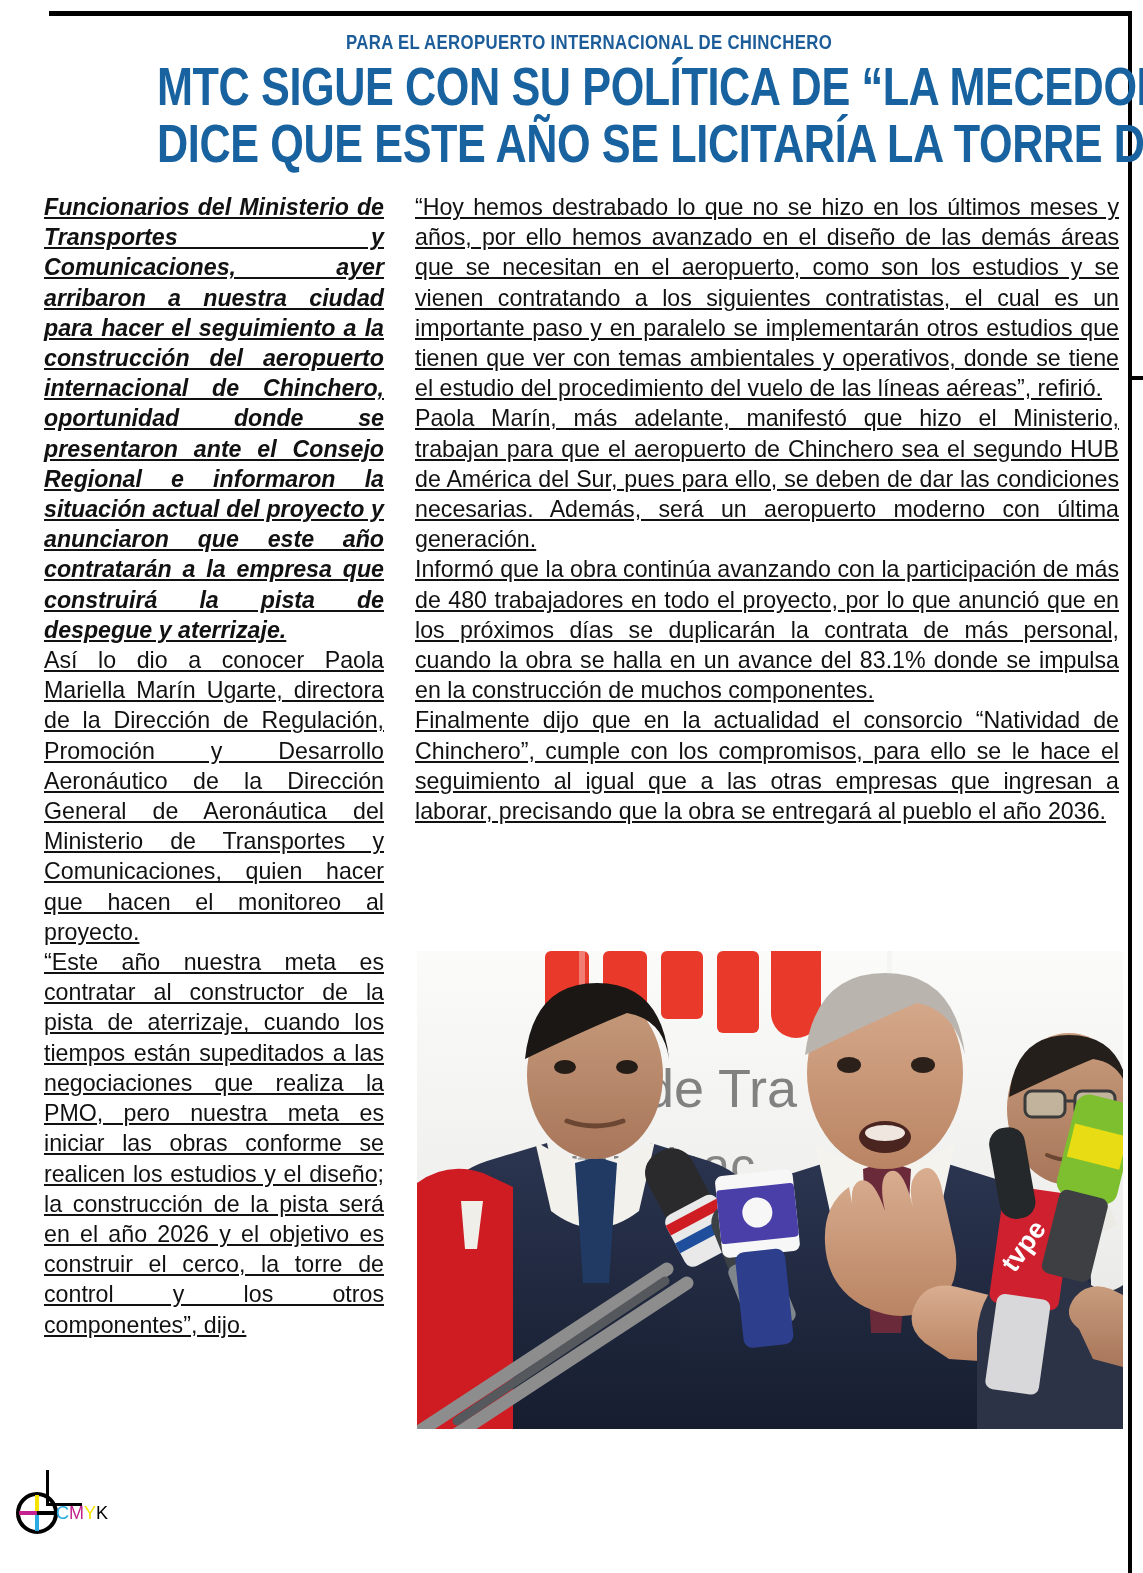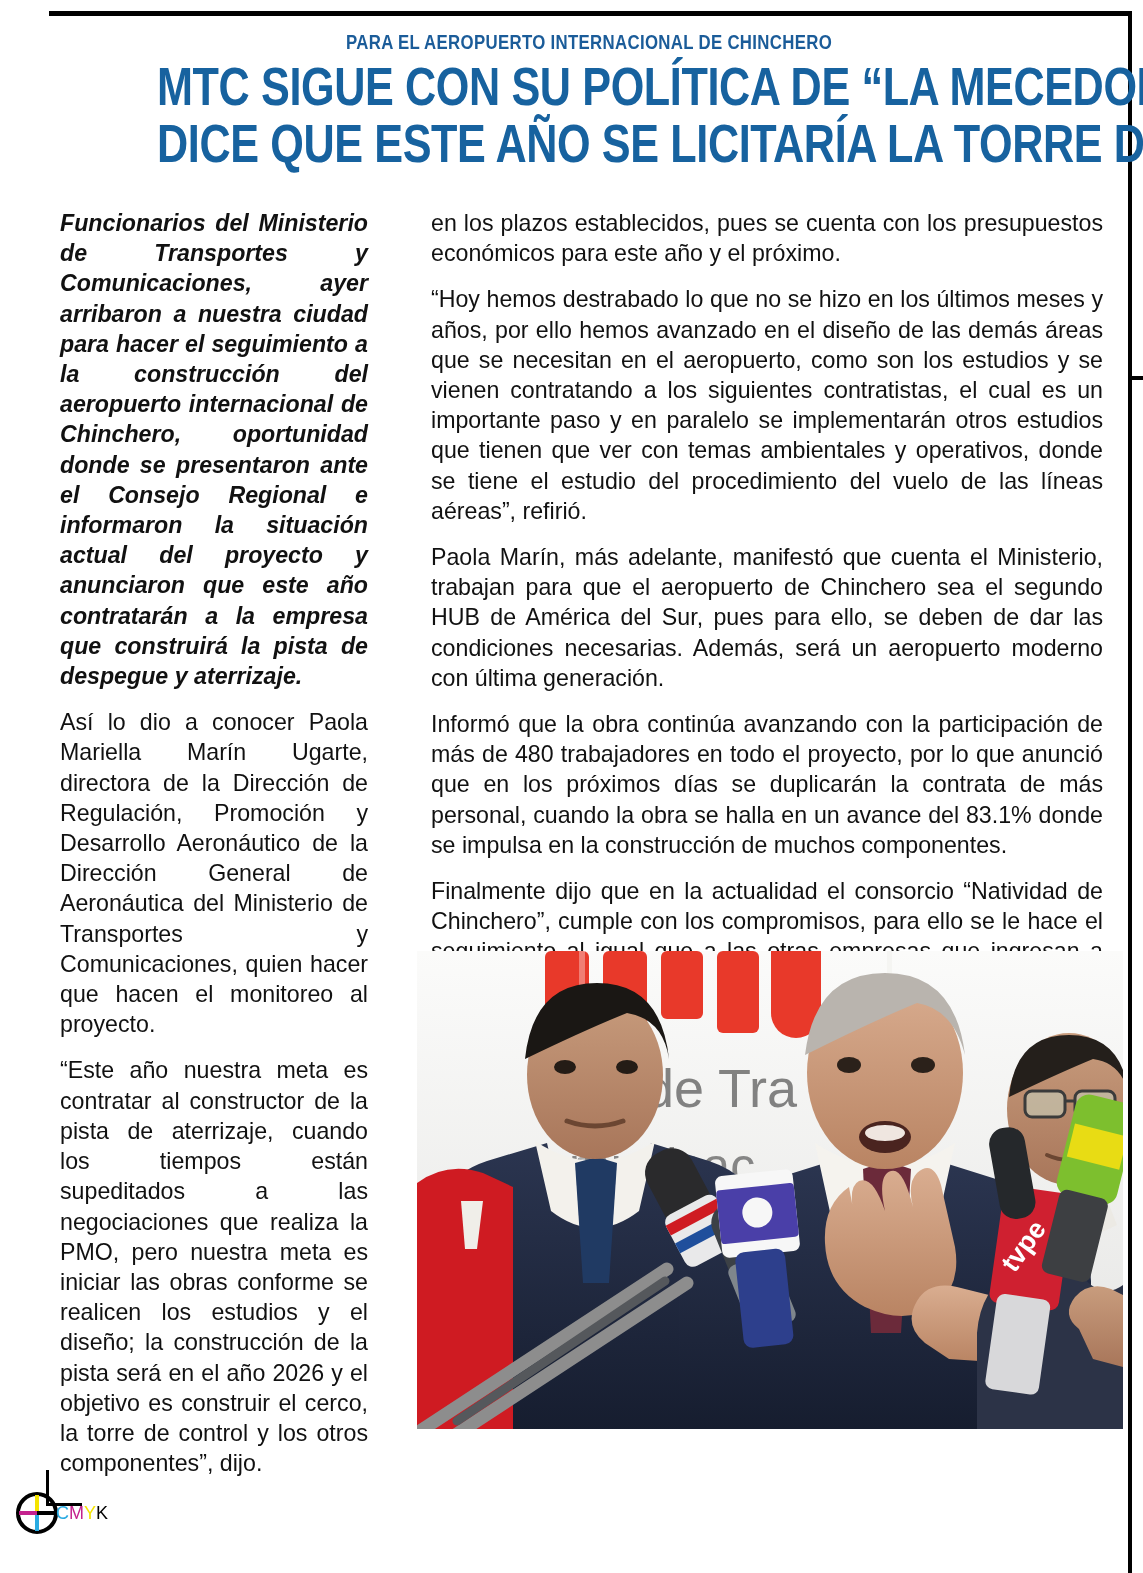--- a/index.html
+++ b/index.html
@@ -114,24 +114,25 @@
     position: absolute;
     left: 404px;
     top: 192px;
     width: 704px;
     font-size: 23.2px;
     line-height: 30.2px;
     text-align: justify;
     color: #111;
   }
   .col-left p, .col-right p {
-    margin: 16px;
+    margin: 0;
     text-align: justify;
     text-justify: inter-word;
     hyphens: auto;
+    text-decoration: underline;
   }
   .lead {
     font-weight: bold;
     font-style: italic;
   }
 
   
   .photo-wrap {
     position: absolute;
     left: 406px;
@@ -198,25 +199,24 @@
     <span class="hl-line">DICE QUE ESTE AÑO SE LICITARÍA LA TORRE DE CONTROL</span>
   </div>
 
   <div class="col-left">
     <p class="lead">Funcionarios del Ministerio de Transportes y Comunicaciones, ayer arribaron a nuestra ciudad para hacer el seguimiento a la construcción del aeropuerto internacional de Chinchero, oportunidad donde se presentaron ante el Consejo Regional e informaron la situación actual del proyecto y anunciaron que este año contratarán a la empresa que construirá la pista de despegue y aterrizaje.</p>
     <p>Así lo dio a conocer Paola Mariella Marín Ugarte, directora de la Dirección de Regulación, Promoción y Desarrollo Aeronáutico de la Dirección General de Aeronáutica del Ministerio de Transportes y Comunicaciones, quien hacer que hacen el monitoreo al proyecto.</p>
     <p>“Este año nuestra meta es contratar al constructor de la pista de aterrizaje, cuando los tiempos están supeditados a las negociaciones que realiza la PMO, pero nuestra meta es iniciar las obras conforme se realicen los estudios y el diseño; la construcción de la pista será en el año 2026 y el objetivo es construir el cerco, la torre de control y los otros componentes”, dijo.</p>
   </div>
 
   <div class="col-right">
-    <p>en los plazos establecidos, pues se cuenta con los presupuestos económicos para este año y el próximo.</p>
     <p>“Hoy hemos destrabado lo que no se hizo en los últimos meses y años, por ello hemos avanzado en el diseño de las demás áreas que se necesitan en el aeropuerto, como son los estudios y se vienen contratando a los siguientes contratistas, el cual es un importante paso y en paralelo se implementarán otros estudios que tienen que ver con temas ambientales y operativos, donde se tiene el estudio del procedimiento del vuelo de las líneas aéreas”, refirió.</p>
-    <p>Paola Marín, más adelante, manifestó que cuenta el Ministerio, trabajan para que el aeropuerto de Chinchero sea el segundo HUB de América del Sur, pues para ello, se deben de dar las condiciones necesarias. Además, será un aeropuerto moderno con última generación.</p>
+    <p>Paola Marín, más adelante, manifestó que hizo el Ministerio, trabajan para que el aeropuerto de Chinchero sea el segundo HUB de América del Sur, pues para ello, se deben de dar las condiciones necesarias. Además, será un aeropuerto moderno con última generación.</p>
     <p>Informó que la obra continúa avanzando con la participación de más de 480 trabajadores en todo el proyecto, por lo que anunció que en los próximos días se duplicarán la contrata de más personal, cuando la obra se halla en un avance del 83.1% donde se impulsa en la construcción de muchos componentes.</p>
-    <p>Finalmente dijo que en la actualidad el consorcio “Natividad de Chinchero”, cumple con los compromisos, para ello se le hace el seguimiento al igual que a las otras empresas que ingresan a laborar, precisando que la obra se entregará al pueblo el año 2023.</p>
+    <p>Finalmente dijo que en la actualidad el consorcio “Natividad de Chinchero”, cumple con los compromisos, para ello se le hace el seguimiento al igual que a las otras empresas que ingresan a laborar, precisando que la obra se entregará al pueblo el año 2036.</p>
   </div>
 
   <div class="photo-wrap">
     <svg class="photo-svg" viewBox="0 0 706 478" preserveAspectRatio="none">
       <defs>
         <linearGradient id="skin" x1="0" y1="0" x2="0" y2="1">
           <stop offset="0%" stop-color="#d9ad90"></stop>
           <stop offset="100%" stop-color="#b98463"></stop>
         </linearGradient>
         <linearGradient id="skin2" x1="0" y1="0" x2="0" y2="1">

